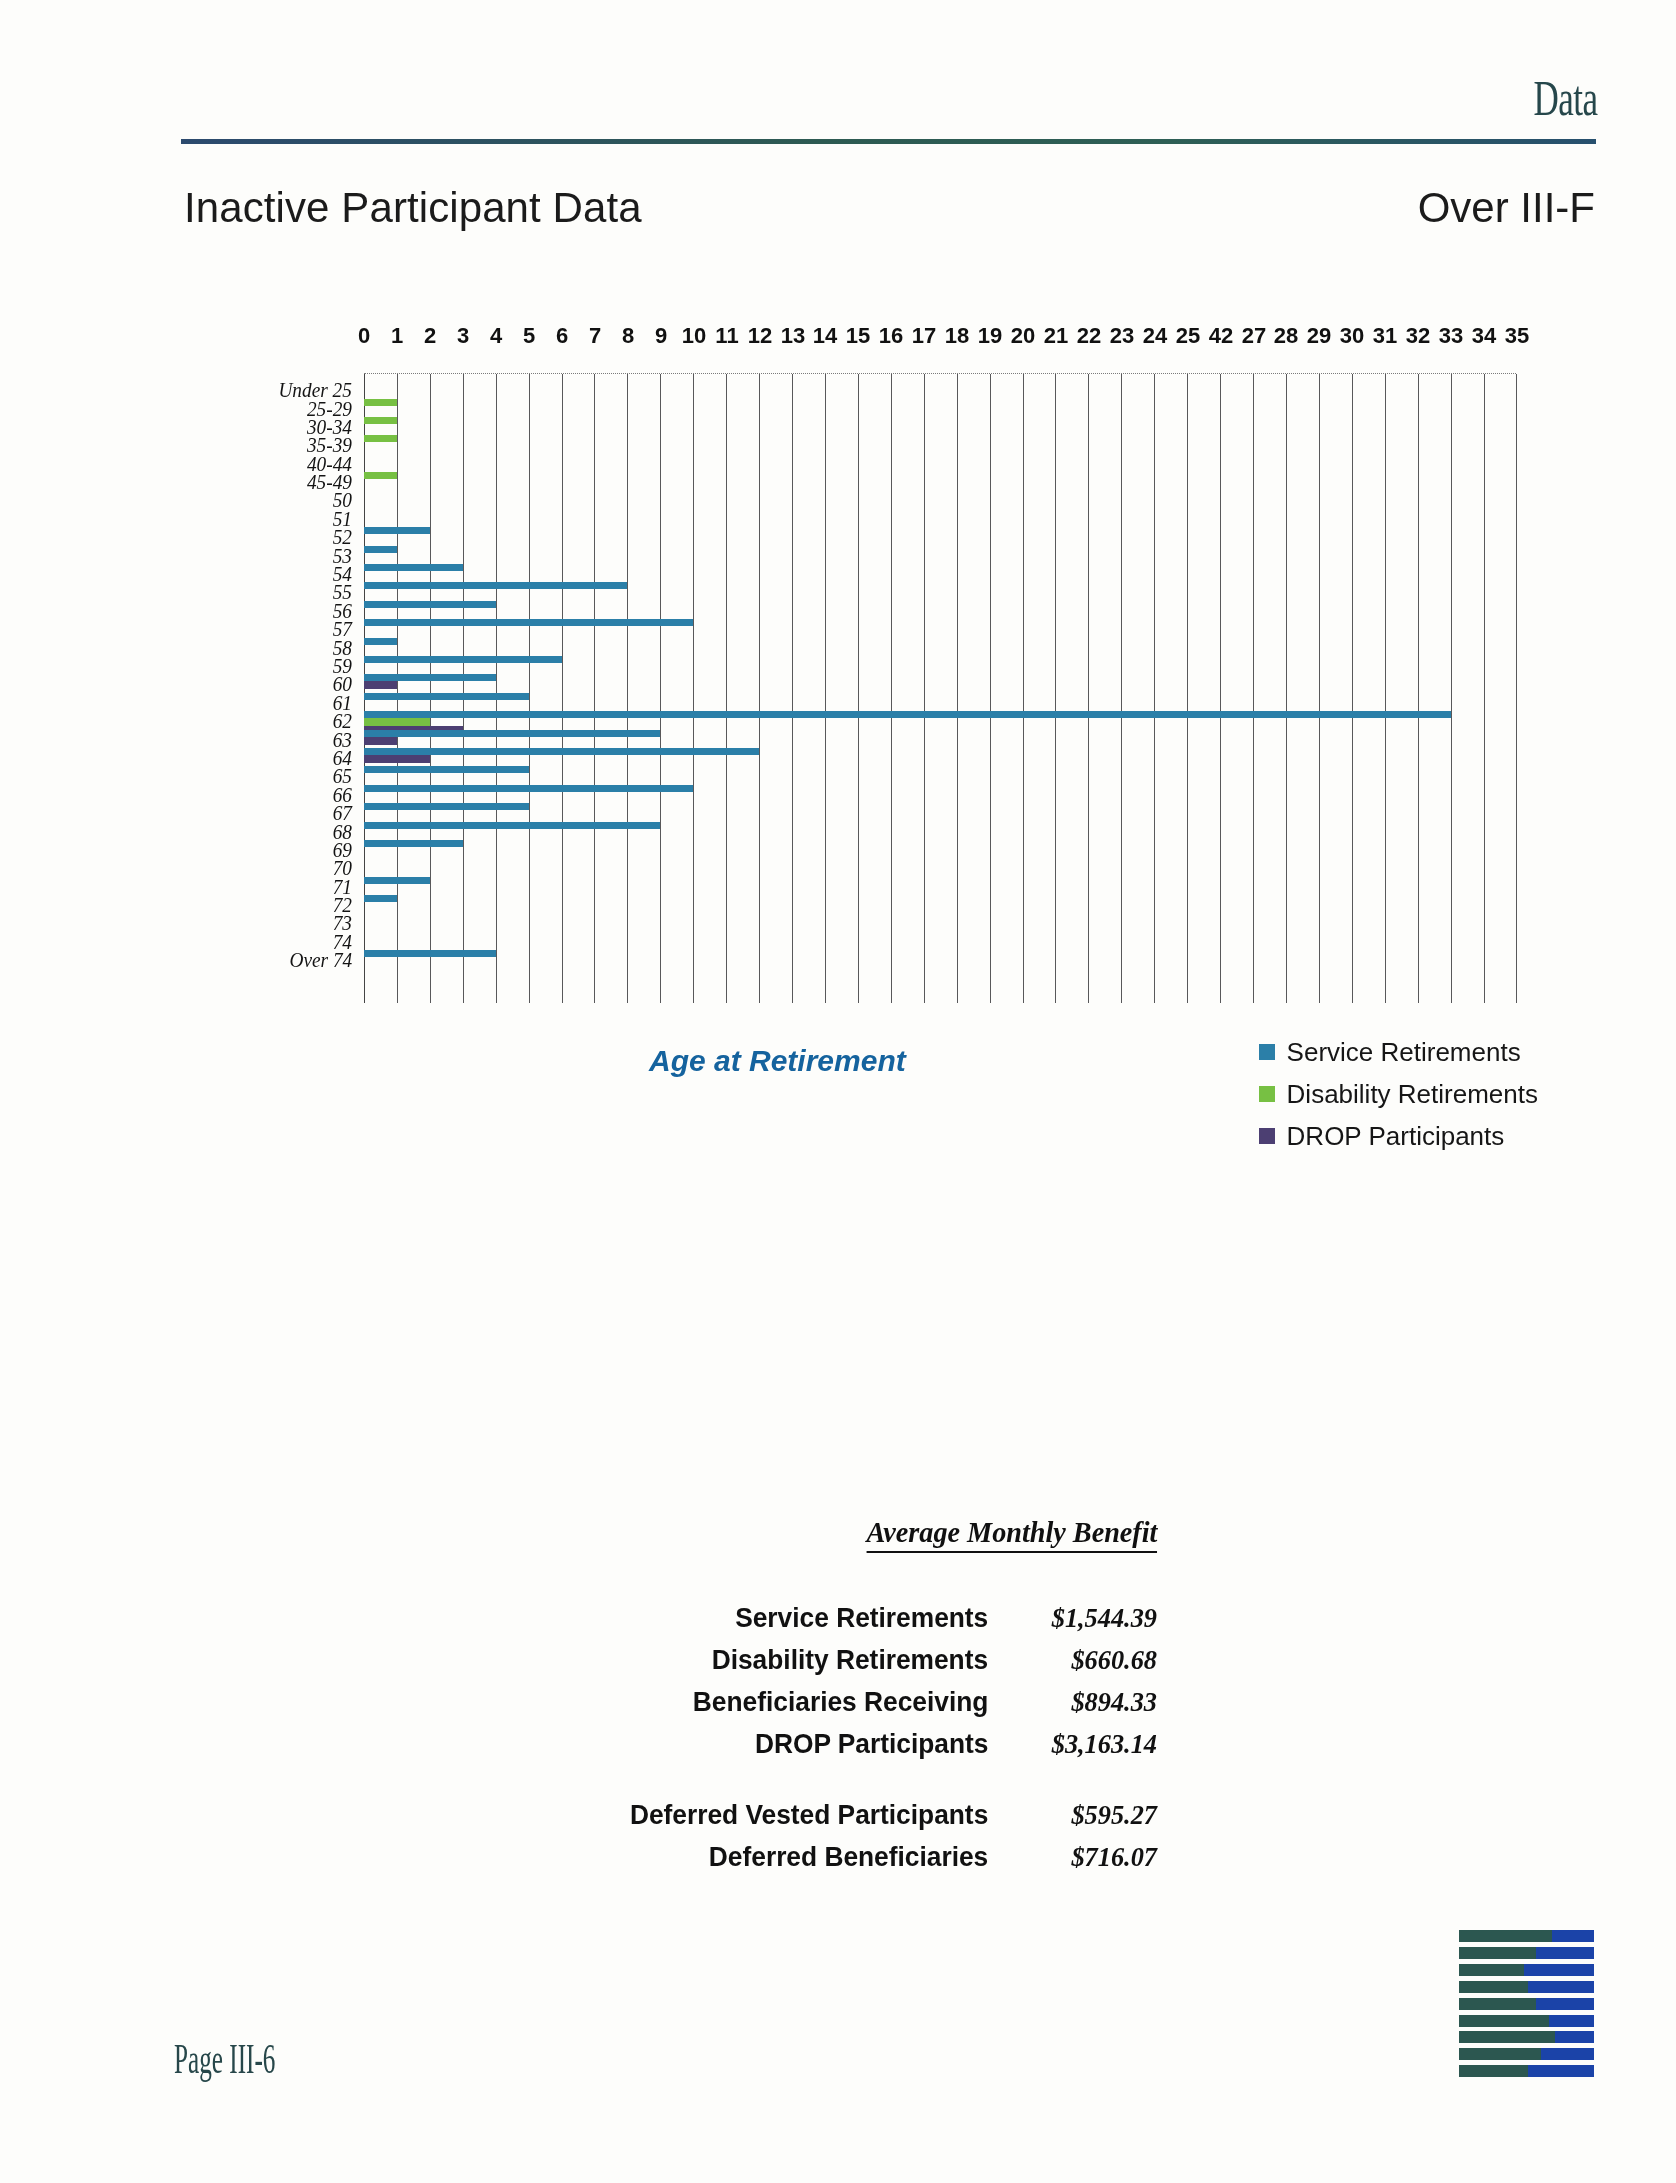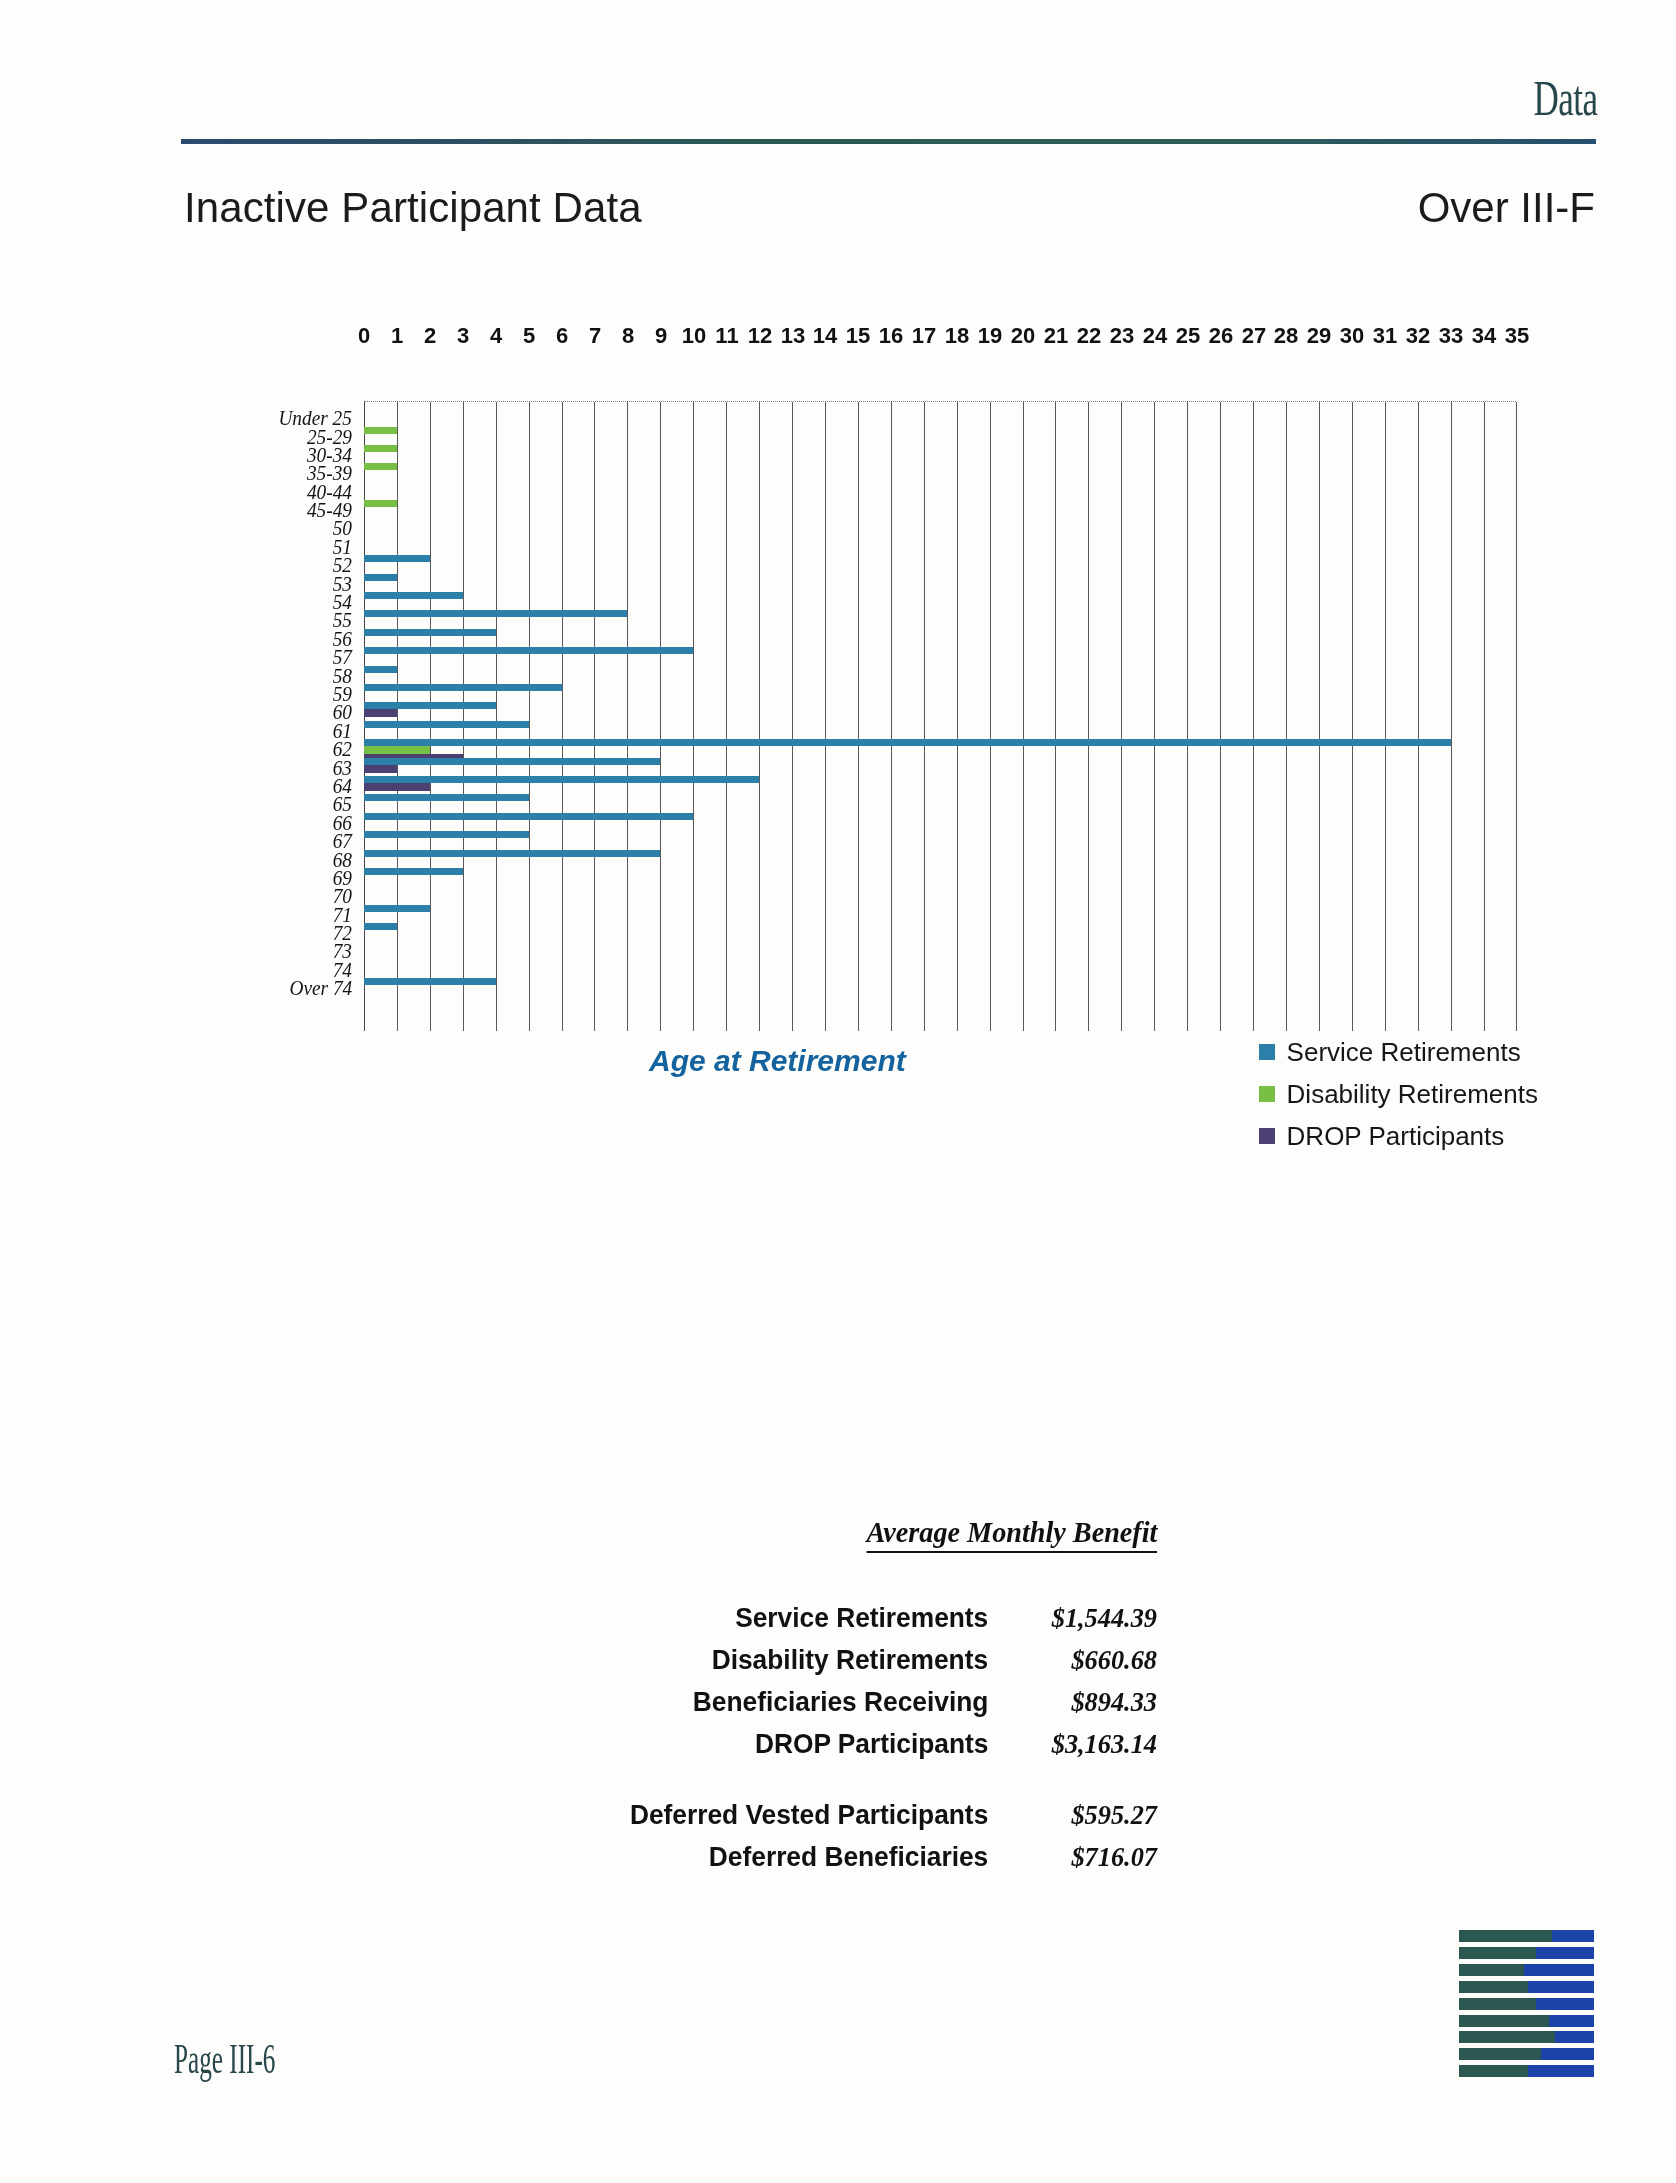--- a/index.html
+++ b/index.html
@@ -143,32 +143,32 @@
         <div class="xtick-label" style="left: 891px;">16</div>
         <div class="xtick-label" style="left: 924px;">17</div>
         <div class="xtick-label" style="left: 957px;">18</div>
         <div class="xtick-label" style="left: 990px;">19</div>
         <div class="xtick-label" style="left: 1023px;">20</div>
         <div class="xtick-label" style="left: 1056px;">21</div>
         <div class="xtick-label" style="left: 1089px;">22</div>
         <div class="xtick-label" style="left: 1122px;">23</div>
         <div class="xtick-label" style="left: 1155px; text-align: right;">24</div>
         <div class="xtick-label" style="left: 1188px;">25</div>
-        <div class="xtick-label" style="left: 1221px;">26</div>
+        <div class="xtick-label" style="left: 1221px;">42</div>
         <div class="xtick-label" style="left: 1254px;">27</div>
         <div class="xtick-label" style="left: 1286px;">28</div>
         <div class="xtick-label" style="left: 1319px;">29</div>
         <div class="xtick-label" style="left: 1352px;">30</div>
         <div class="xtick-label" style="left: 1385px;">31</div>
         <div class="xtick-label" style="left: 1418px;">32</div>
         <div class="xtick-label" style="left: 1451px;">33</div>
         <div class="xtick-label" style="left: 1484px;">34</div>
         <div class="xtick-label" style="left: 1517px;">35</div>
       </div>
-    <div class="plot" id="plot" style="left: 364px; top: 373px; width: 1152px; height: 629px; margin-top: 28px;">
+    <div class="plot" id="plot" style="left: 364px; top: 373px; width: 1152px; height: 629px;">
         <div class="gridline axis0" style="left: 0px;"></div>
         <div class="gridline" style="left: 33px;"></div>
         <div class="gridline" style="left: 66px;"></div>
         <div class="gridline" style="left: 99px;"></div>
         <div class="gridline" style="left: 132px;"></div>
         <div class="gridline" style="left: 165px;"></div>
         <div class="gridline" style="left: 198px;"></div>
         <div class="gridline" style="left: 230px;"></div>
         <div class="gridline" style="left: 263px;"></div>
         <div class="gridline" style="left: 296px;"></div>

